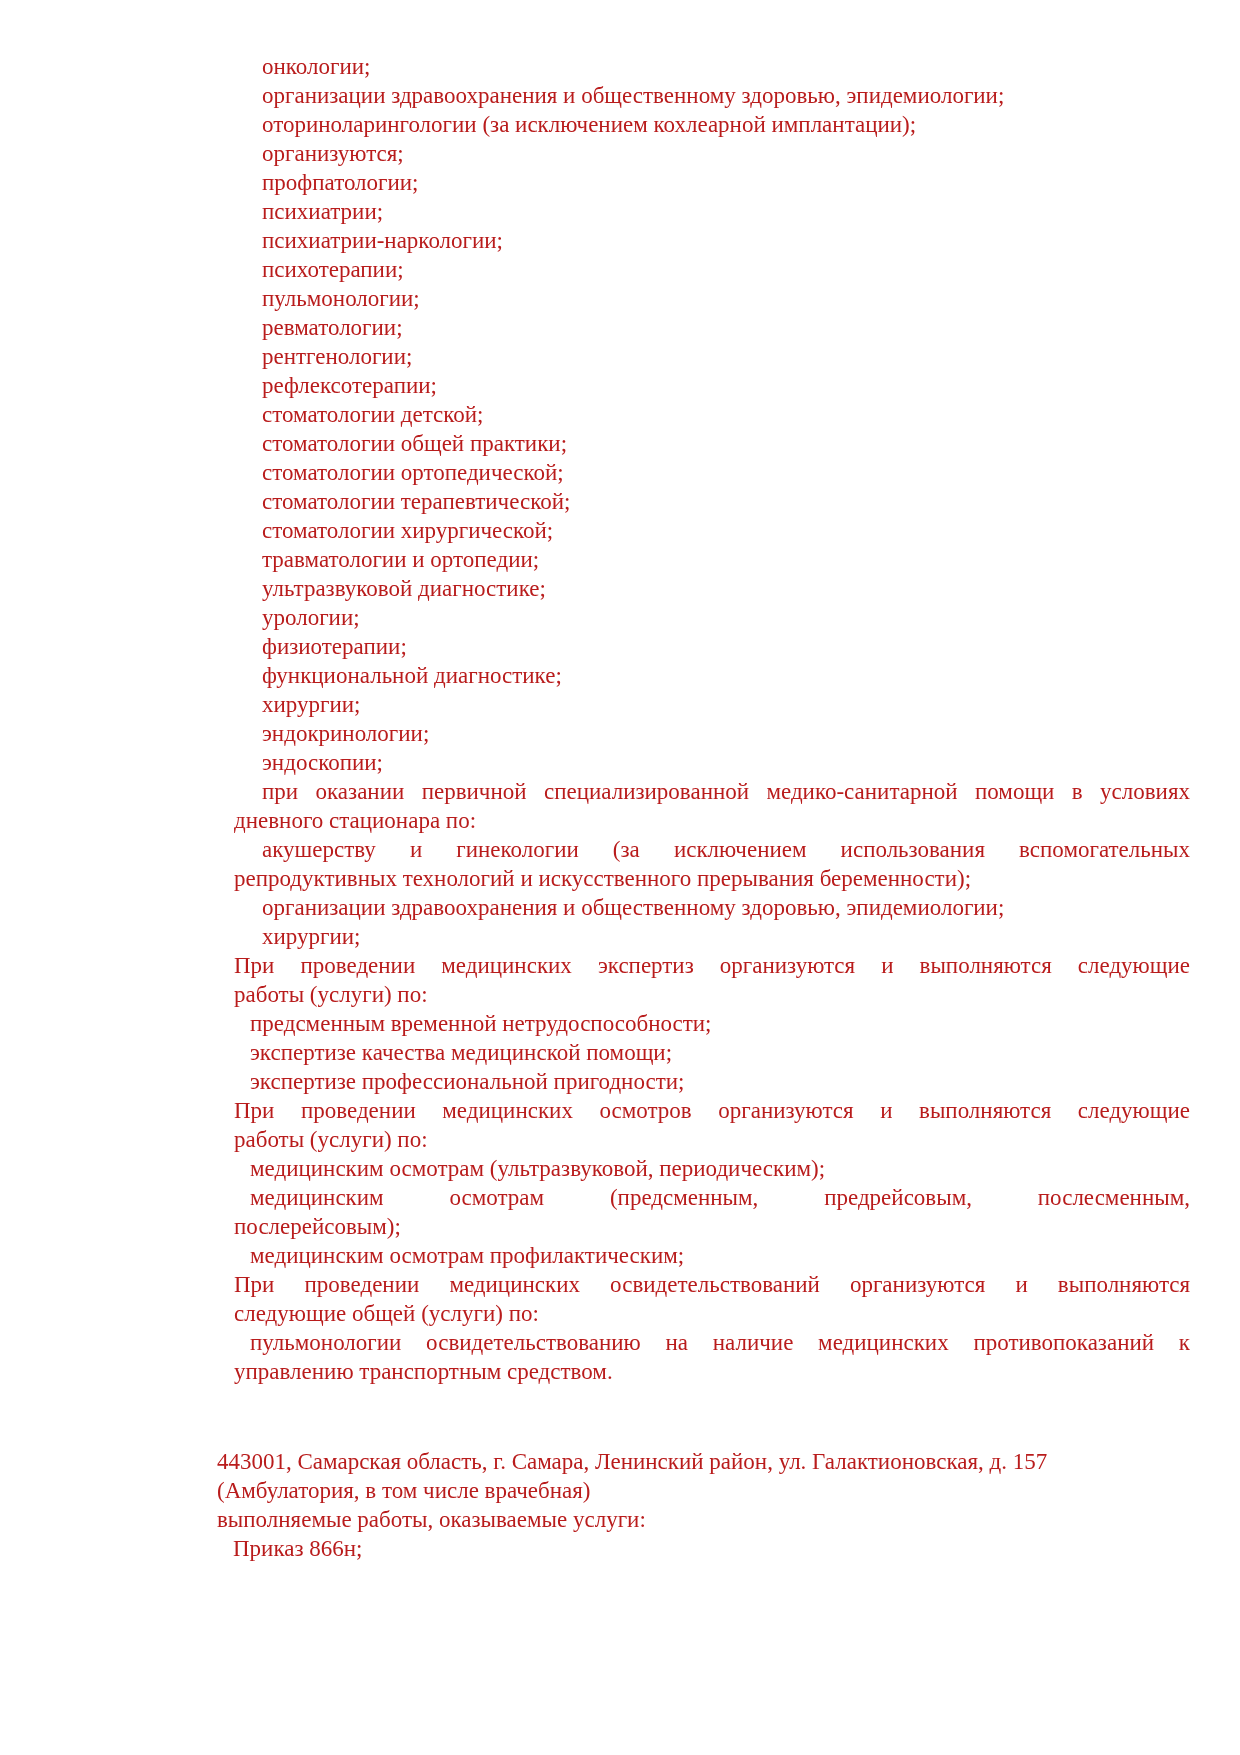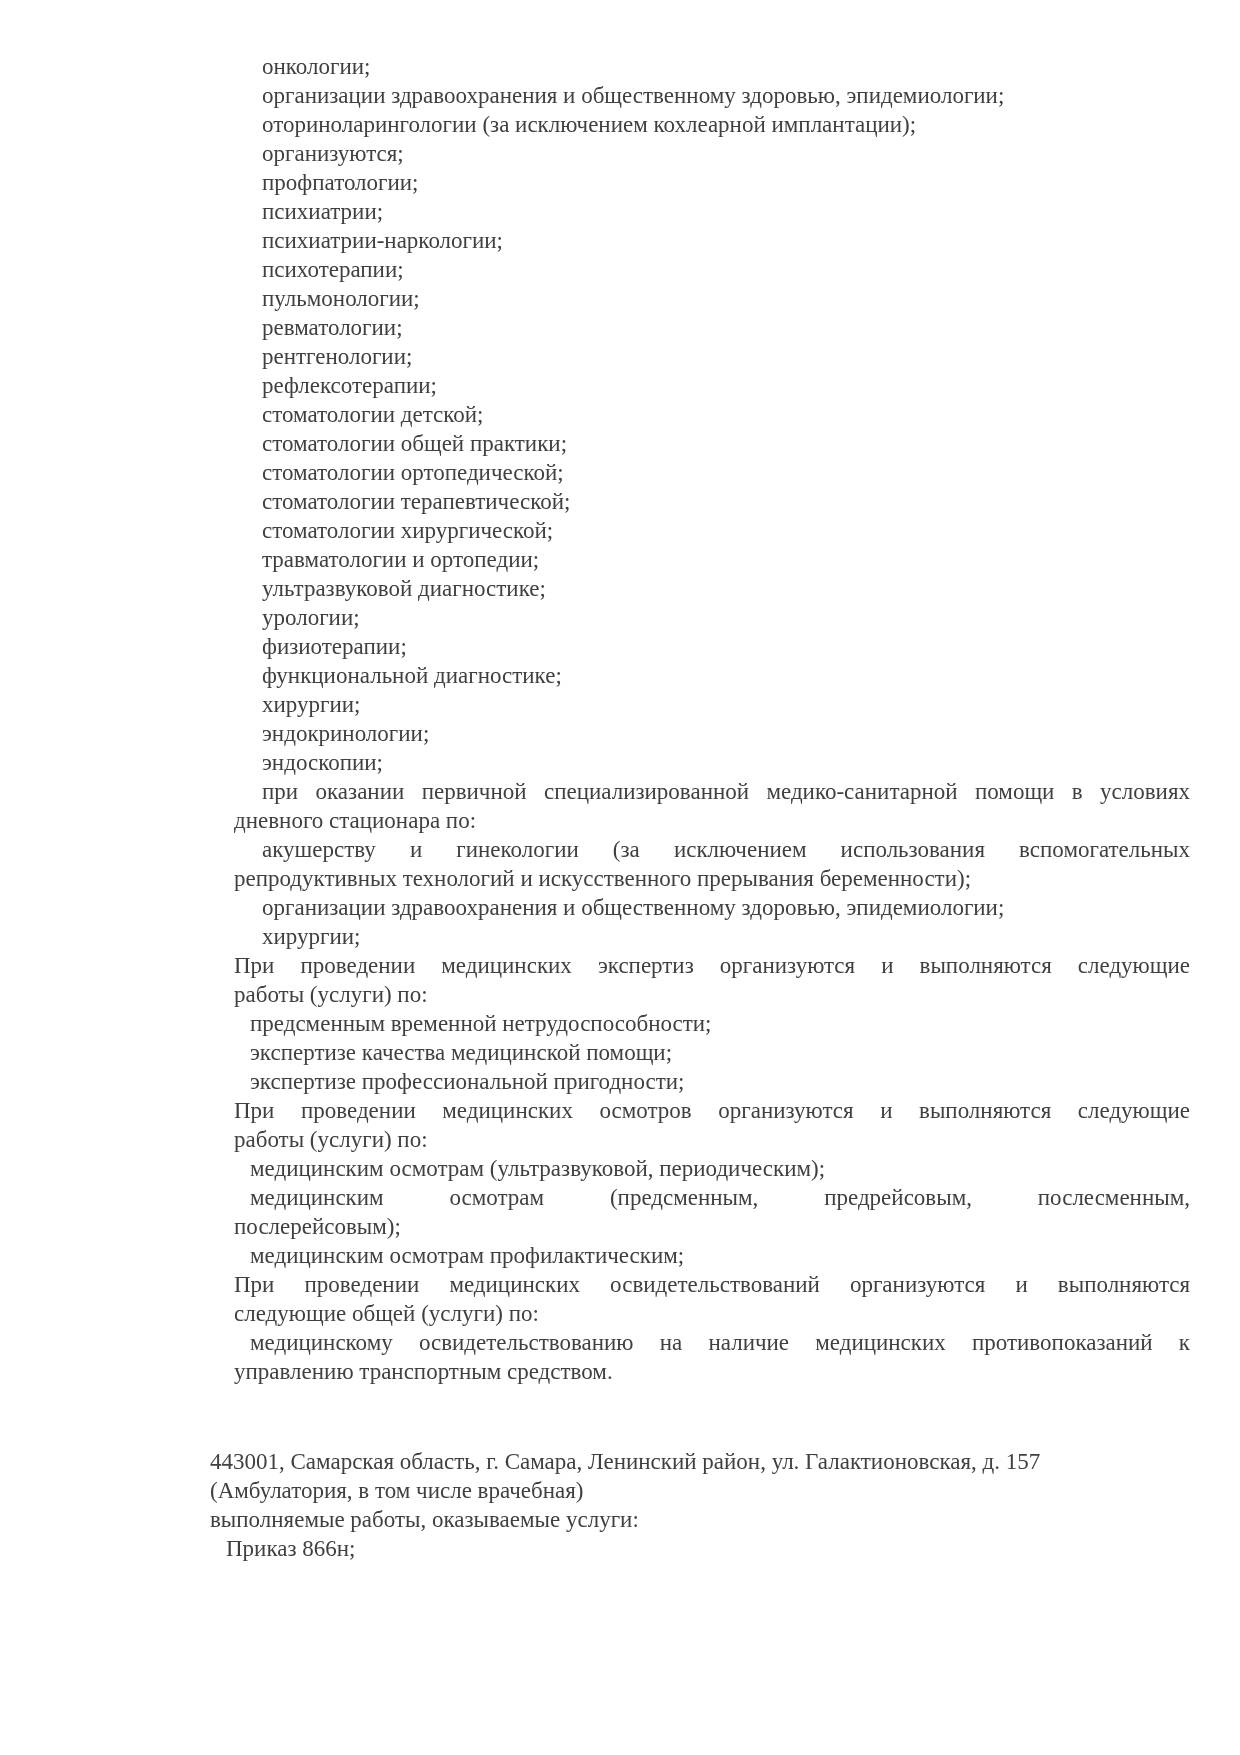--- a/index.html
+++ b/index.html
@@ -6,37 +6,37 @@
   html, body {
     margin: 0;
     padding: 0;
     background: #ffffff;
   }
   .page {
     position: relative;
     width: 1240px;
     height: 1755px;
     background: #ffffff;
-    color: #404040;
+    color: #b91c1c;
     font-family: "Liberation Serif", "DejaVu Serif", serif;
     font-size: 23px;
     line-height: 29px;
     overflow: hidden;
   }
   .block {
     position: absolute;
   }
   .block.body {
     top: 52px;
     left: 234px;
     width: 956px;
   }
   .block.footer {
     top: 1447px;
-    left: 210px;
+    left: 217px;
     width: 990px;
   }
   .line {
     white-space: nowrap;
   }
   .line.just {
     white-space: normal;
     text-align: justify;
     text-align-last: justify;
     -moz-text-align-last: justify;
@@ -86,21 +86,21 @@
       <div class="line ind1">экспертизе качества медицинской помощи;</div>
       <div class="line ind1">экспертизе профессиональной пригодности;</div>
       <div class="line ind0 just">При проведении медицинских осмотров организуются и выполняются следующие</div>
       <div class="line ind0">работы (услуги) по:</div>
       <div class="line ind1">медицинским осмотрам (ультразвуковой, периодическим);</div>
       <div class="line ind1 just">медицинским осмотрам (предсменным, предрейсовым, послесменным,</div>
       <div class="line ind0">послерейсовым);</div>
       <div class="line ind1">медицинским осмотрам профилактическим;</div>
       <div class="line ind0 just">При проведении медицинских освидетельствований организуются и выполняются</div>
       <div class="line ind0">следующие общей (услуги) по:</div>
-      <div class="line ind1 just">медицинскому освидетельствованию на наличие медицинских противопоказаний к</div>
+      <div class="line ind1 just">пульмонологии освидетельствованию на наличие медицинских противопоказаний к</div>
       <div class="line ind0">управлению транспортным средством.</div>
     </div>
   <div id="footer-block" class="block footer">
       <div class="line ind0">443001, Самарская область, г. Самара, Ленинский район, ул. Галактионовская, д. 157</div>
       <div class="line ind0">(Амбулатория, в том числе врачебная)</div>
       <div class="line ind0">выполняемые работы, оказываемые услуги:</div>
       <div class="line ind1">Приказ 866н;</div>
     </div>
 </div>
 

